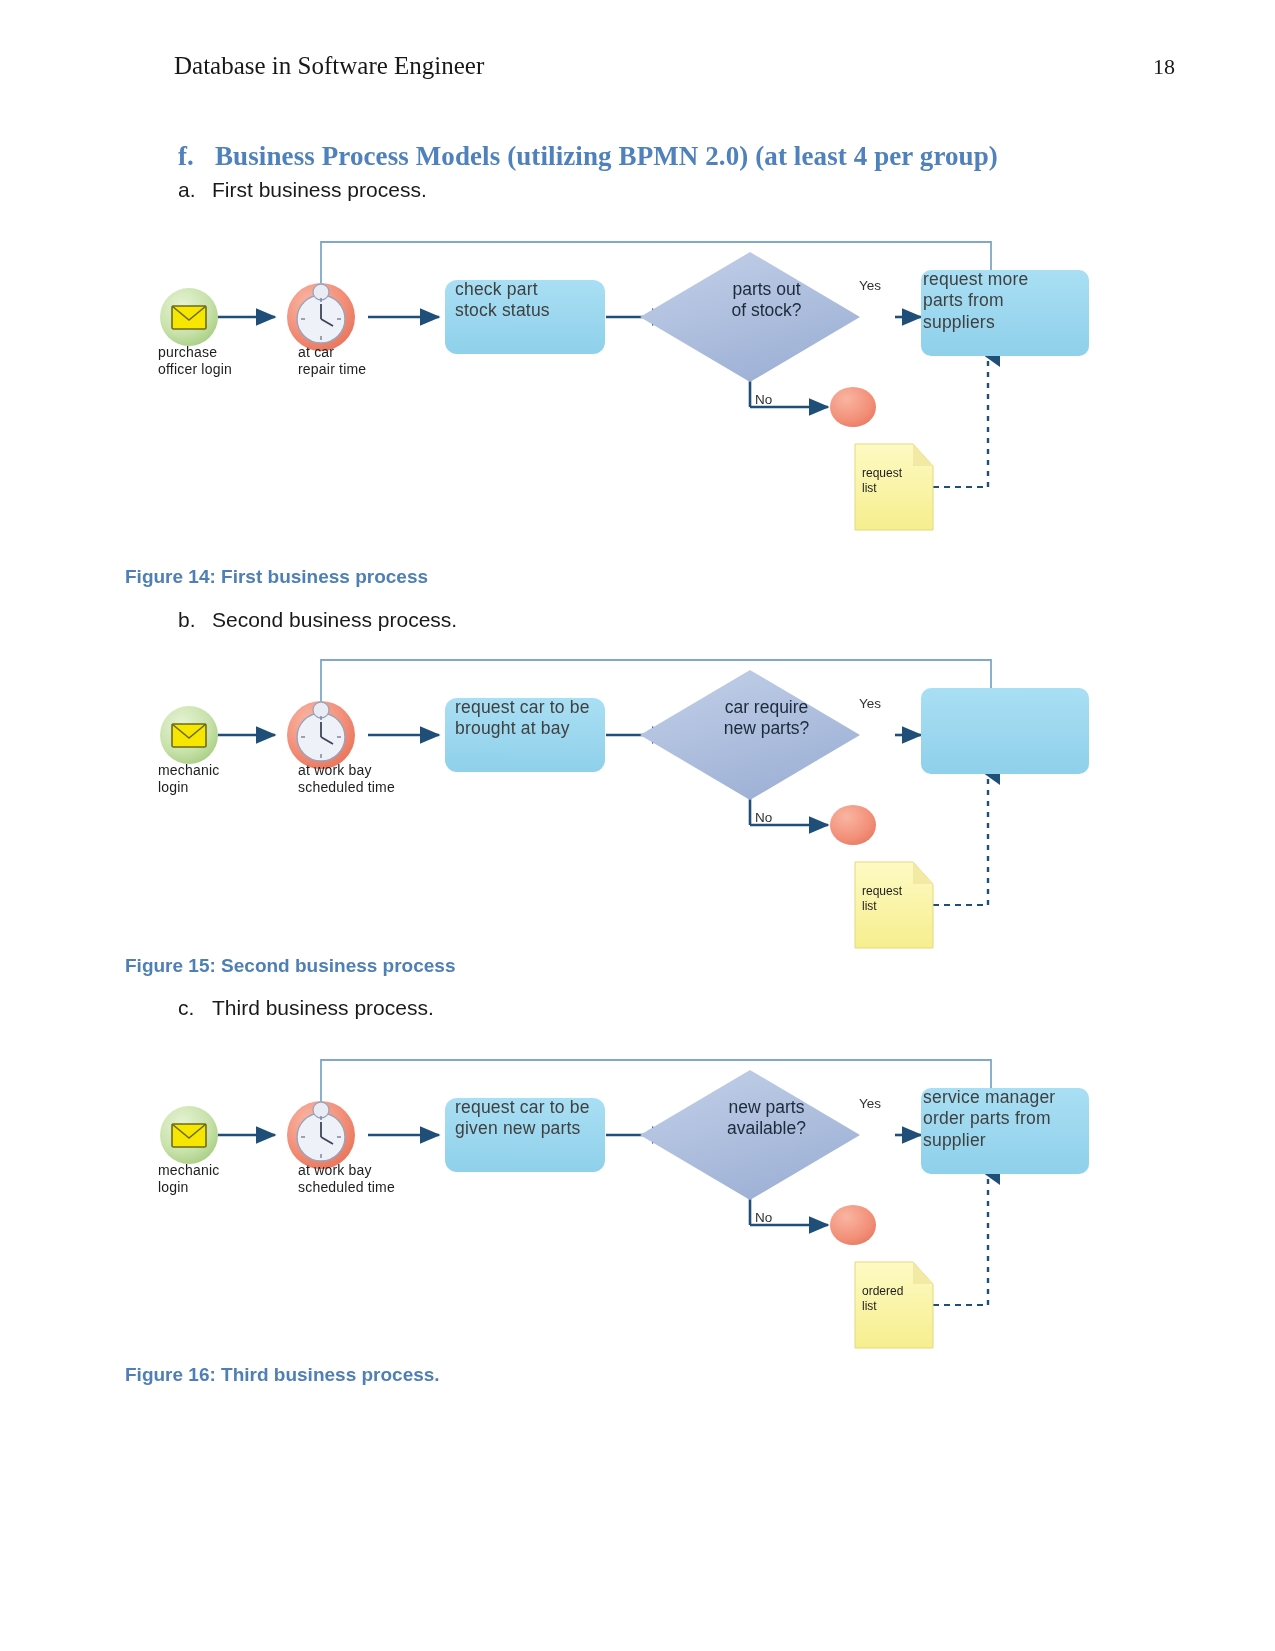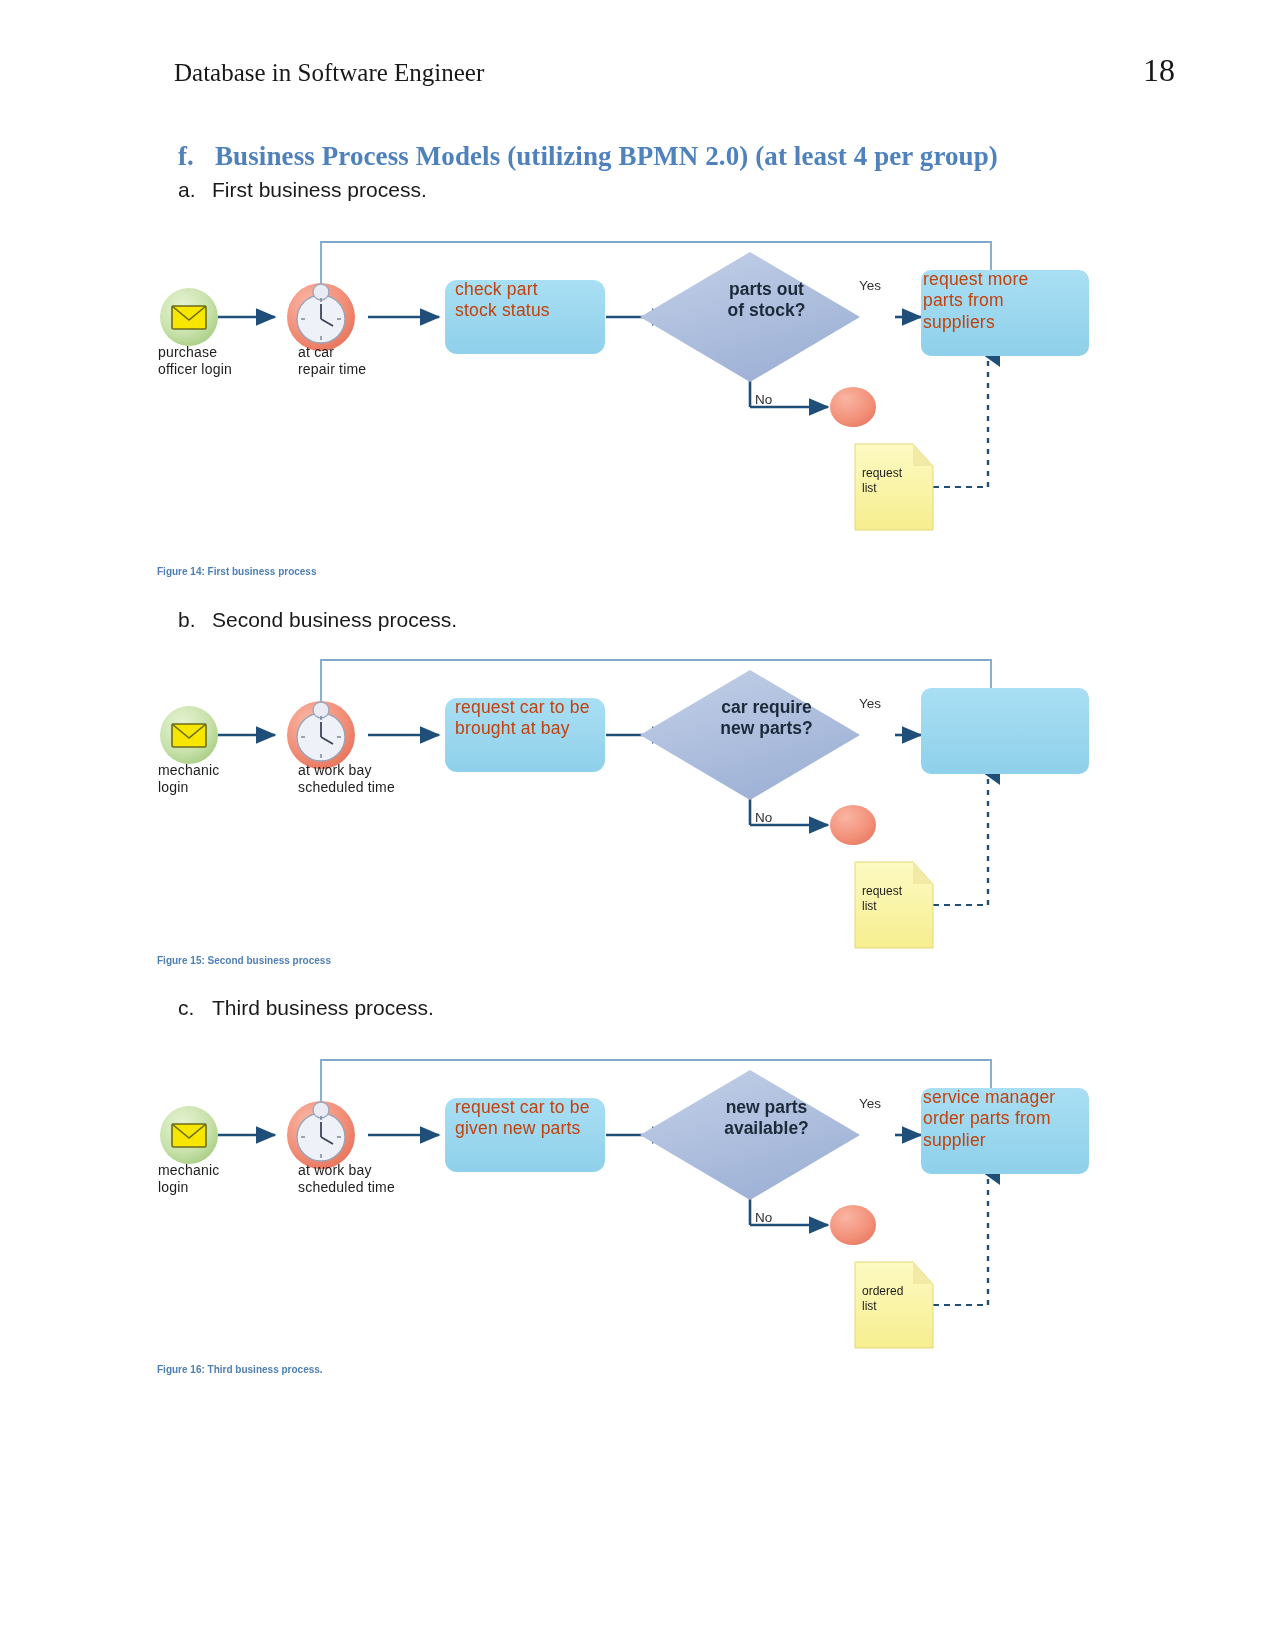--- a/index.html
+++ b/index.html
@@ -27,21 +27,21 @@
     top: 52px;
     left: 174px;
     right: 100px;
     display: flex;
     justify-content: space-between;
     align-items: baseline;
     font-family: "Liberation Serif", serif;
     font-size: 25px;
     color: #181818;
   }
-  .doc-header .page-num { font-size: 32px; }
+  .doc-header .page-num { font-size: 22px; }
 
   
   .section-heading {
     position: absolute;
     top: 141px;
     left: 178px;
     display: flex;
     align-items: baseline;
     font-family: "Liberation Serif", serif;
     font-weight: bold;
@@ -60,24 +60,24 @@
     font-size: 21px;
     color: #1a1a1a;
   }
   .sub-item .marker { width: 34px; display:inline-block; }
   #sub-a { top: 178px; }
   #sub-b { top: 608px; }
   #sub-c { top: 996px; }
 
   .caption {
     position: absolute;
-    left: 157px;
+    left: 125px;
     font-family: "Liberation Sans", sans-serif;
     font-weight: bold;
-    font-size: 10px;
+    font-size: 19px;
     color: #4e7fb5;
   }
   #cap-14 { top: 566px; }
   #cap-15 { top: 955px; }
   #cap-16 { top: 1364px; }
 
   
   .bpmn {
     position: absolute;
     left: 143px;
@@ -97,34 +97,33 @@
     color: #1d1d1d;
     line-height: 1.22;
     letter-spacing: .2px;
     white-space: pre-line;
     text-align: left;
   }
   .task-label {
     position: absolute;
     font-family: "Liberation Sans", sans-serif;
     font-size: 17.5px;
-    color: #c2410c;
+    color: #404040;
     line-height: 1.22;
     letter-spacing: .2px;
     white-space: pre-line;
   }
   .gw-label {
     position: absolute;
     font-family: "Liberation Sans", sans-serif;
     font-size: 17.5px;
     color: #1c2a3a;
     line-height: 1.22;
     text-align: center;
     white-space: pre-line;
-    font-weight: bold;
   }
   .flow-label {
     position: absolute;
     font-family: "Liberation Sans", sans-serif;
     font-size: 13.5px;
     color: #303030;
   }
   .doc-label {
     position: absolute;
     font-family: "Liberation Sans", sans-serif;

